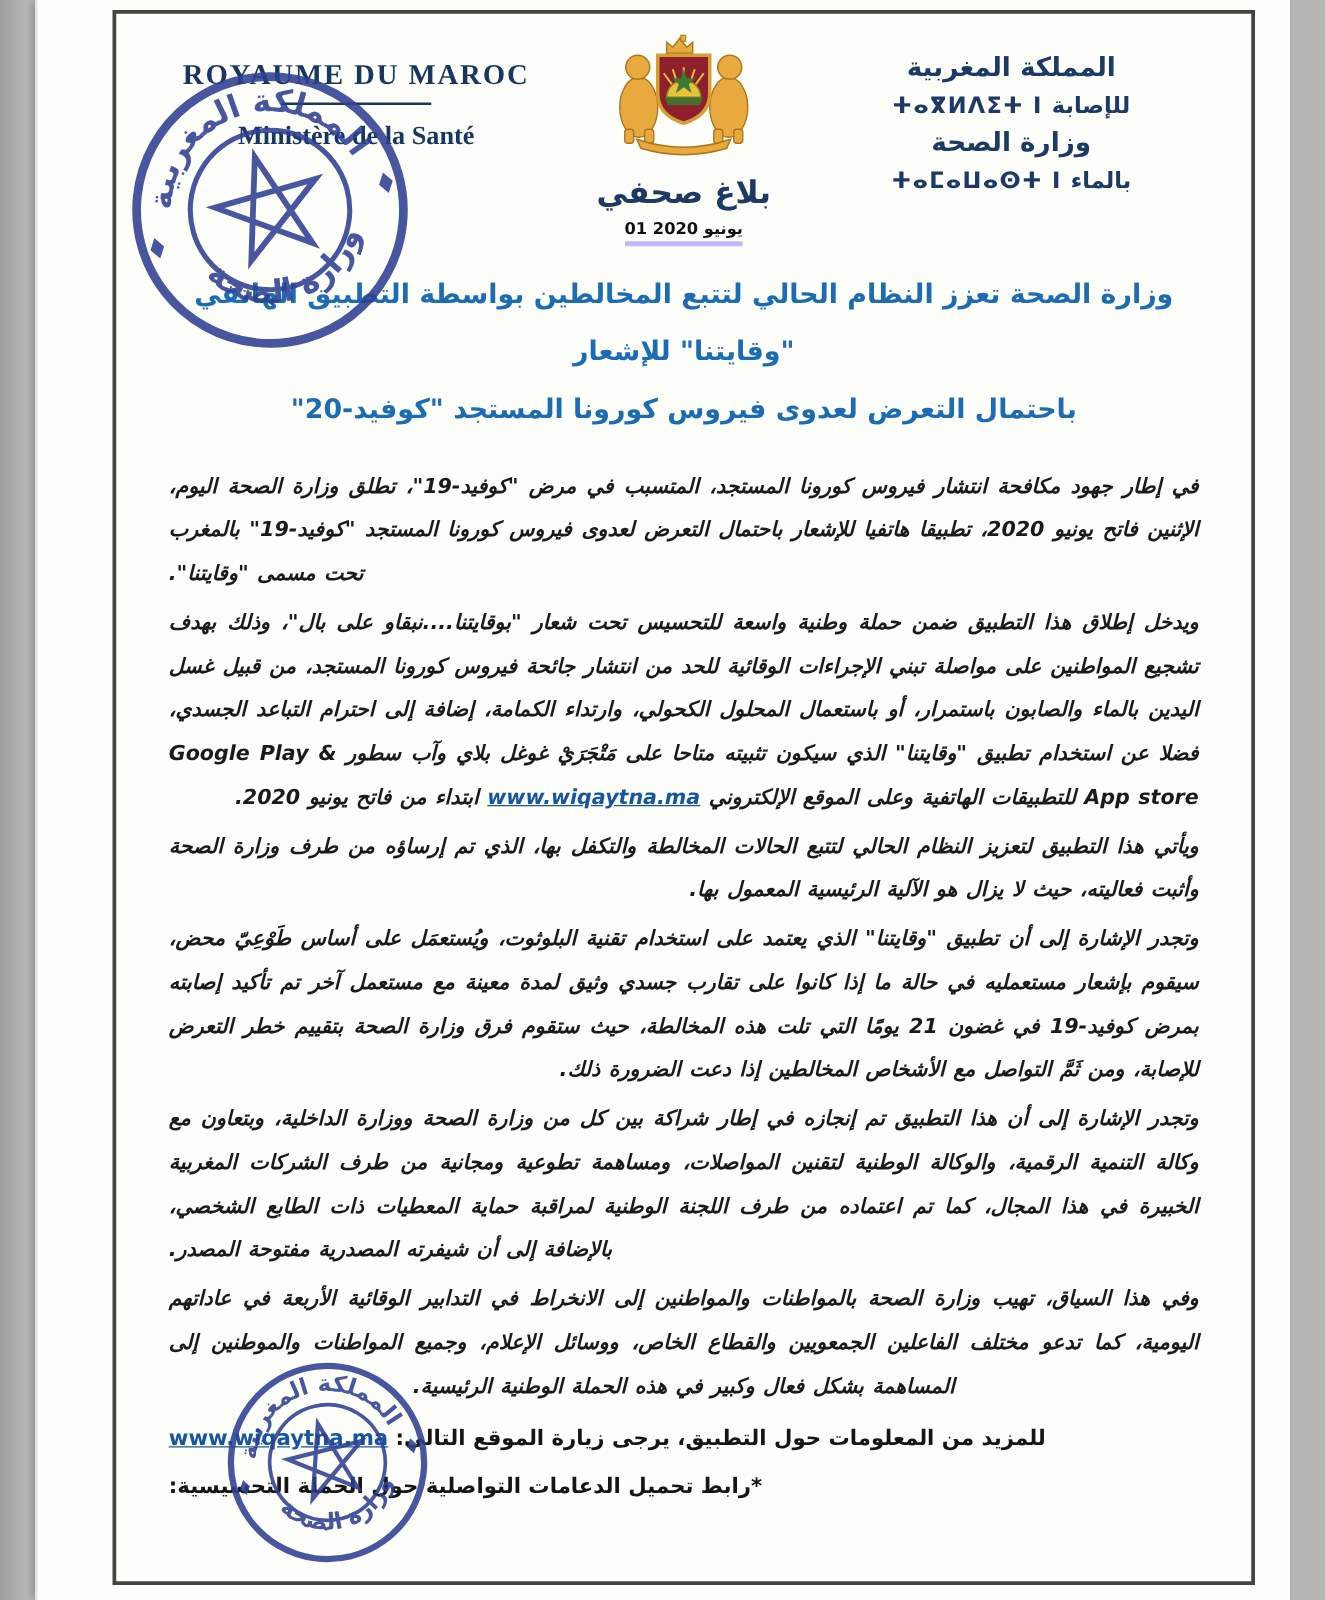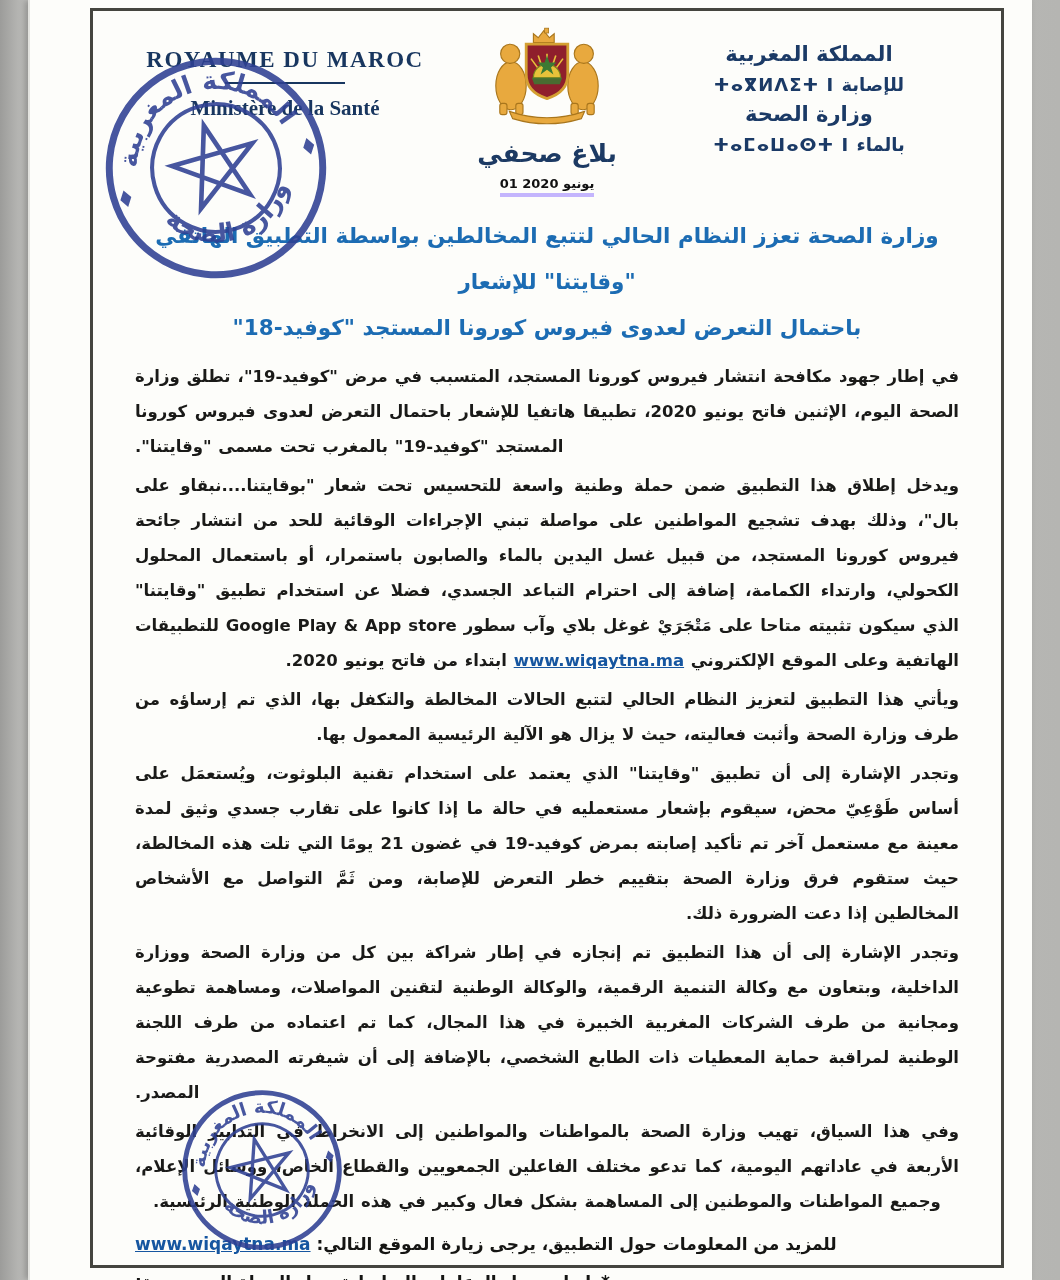--- a/index.html
+++ b/index.html
@@ -30,21 +30,21 @@
   .h-right .tif{font-size:18px;font-weight:bold;line-height:1.6;letter-spacing:1px;direction:ltr;}
   .press{font-size:25px;font-weight:bold;color:#1c3a63;margin-top:6px;}
   .date{display:inline-block;font-size:13px;font-weight:bold;color:#111;
         border-bottom:4px solid #c4b5fd;margin-top:8px;padding-bottom:2px;direction:ltr;}
 
   
   .title{margin-top:16px;text-align:center;color:#1c6cb3;font-weight:bold;
          font-size:21.5px;line-height:46px;direction:rtl;}
 
   
-  .body{margin-top:8px;}
+  .body{margin-top:20px;font-style:italic;}
   .body p{
     direction:rtl;text-align:justify;text-align-last:right;
     font-size:16.5px;font-weight:bold;color:#1a1a18;
     line-height:35px;margin:4px 0;word-spacing:1px;
   }
   .body p.last-left{text-align-last:left;}
   .body p.last-center{text-align-last:center;}
   a.doclink{color:#1656a0;text-decoration:underline;direction:ltr;unicode-bidi:embed;cursor:pointer;}
 
   
@@ -106,21 +106,21 @@
         <div class="h-right">
           <div class="ar">المملكة المغربية</div>
           <div class="tif">ⵜⴰⴳⵍⴷⵉⵜ ⵏ للإصابة</div>
           <div class="ar">وزارة الصحة</div>
           <div class="tif">ⵜⴰⵎⴰⵡⴰⵙⵜ ⵏ بالماء</div>
         </div>
       </div>
 
       <div class="title">
         <div>وزارة الصحة تعزز النظام الحالي لتتبع المخالطين بواسطة التطبيق الهاتفي "وقايتنا" للإشعار</div>
-        <div>باحتمال التعرض لعدوى فيروس كورونا المستجد "كوفيد-18"</div>
+        <div>باحتمال التعرض لعدوى فيروس كورونا المستجد "كوفيد-20"</div>
       </div>
 
       <div class="body">
         <p class="last-left">في إطار جهود مكافحة انتشار فيروس كورونا المستجد، المتسبب في مرض "كوفيد-19"، تطلق وزارة الصحة اليوم، الإثنين فاتح يونيو 2020، تطبيقا هاتفيا للإشعار باحتمال التعرض لعدوى فيروس كورونا المستجد "كوفيد-19" بالمغرب تحت مسمى "وقايتنا".</p>
         <p><span>ويدخل إطلاق هذا التطبيق ضمن حملة وطنية واسعة للتحسيس تحت شعار "بوقايتنا....نبقاو على بال"، وذلك بهدف تشجيع المواطنين على مواصلة تبني الإجراءات الوقائية للحد من انتشار جائحة فيروس كورونا المستجد، من قبيل غسل اليدين بالماء والصابون باستمرار، أو باستعمال المحلول الكحولي، وارتداء الكمامة، إضافة إلى احترام التباعد الجسدي، فضلا عن استخدام تطبيق "وقايتنا" الذي سيكون تثبيته متاحا على مَتْجَرَيْ غوغل بلاي وآب سطور Google Play &amp; App store للتطبيقات الهاتفية وعلى الموقع الإلكتروني </span><a class="doclink">www.wiqaytna.ma</a><span> ابتداء من فاتح يونيو 2020.</span></p>
         <p>ويأتي هذا التطبيق لتعزيز النظام الحالي لتتبع الحالات المخالطة والتكفل بها، الذي تم إرساؤه من طرف وزارة الصحة وأثبت فعاليته، حيث لا يزال هو الآلية الرئيسية المعمول بها.</p>
         <p>وتجدر الإشارة إلى أن تطبيق "وقايتنا" الذي يعتمد على استخدام تقنية البلوثوت، ويُستعمَل على أساس طَوْعِيّ محض، سيقوم بإشعار مستعمليه في حالة ما إذا كانوا على تقارب جسدي وثيق لمدة معينة مع مستعمل آخر تم تأكيد إصابته بمرض كوفيد-19 في غضون 21 يومًا التي تلت هذه المخالطة، حيث ستقوم فرق وزارة الصحة بتقييم خطر التعرض للإصابة، ومن ثَمَّ التواصل مع الأشخاص المخالطين إذا دعت الضرورة ذلك.</p>
         <p class="last-left">وتجدر الإشارة إلى أن هذا التطبيق تم إنجازه في إطار شراكة بين كل من وزارة الصحة ووزارة الداخلية، وبتعاون مع وكالة التنمية الرقمية، والوكالة الوطنية لتقنين المواصلات، ومساهمة تطوعية ومجانية من طرف الشركات المغربية الخبيرة في هذا المجال، كما تم اعتماده من طرف اللجنة الوطنية لمراقبة حماية المعطيات ذات الطابع الشخصي، بالإضافة إلى أن شيفرته المصدرية مفتوحة المصدر.</p>
         <p class="last-center">وفي هذا السياق، تهيب وزارة الصحة بالمواطنات والمواطنين إلى الانخراط في التدابير الوقائية الأربعة في عاداتهم اليومية، كما تدعو مختلف الفاعلين الجمعويين والقطاع الخاص، ووسائل الإعلام، وجميع المواطنات والموطنين إلى المساهمة بشكل فعال وكبير في هذه الحملة الوطنية الرئيسية.</p>
       </div>

